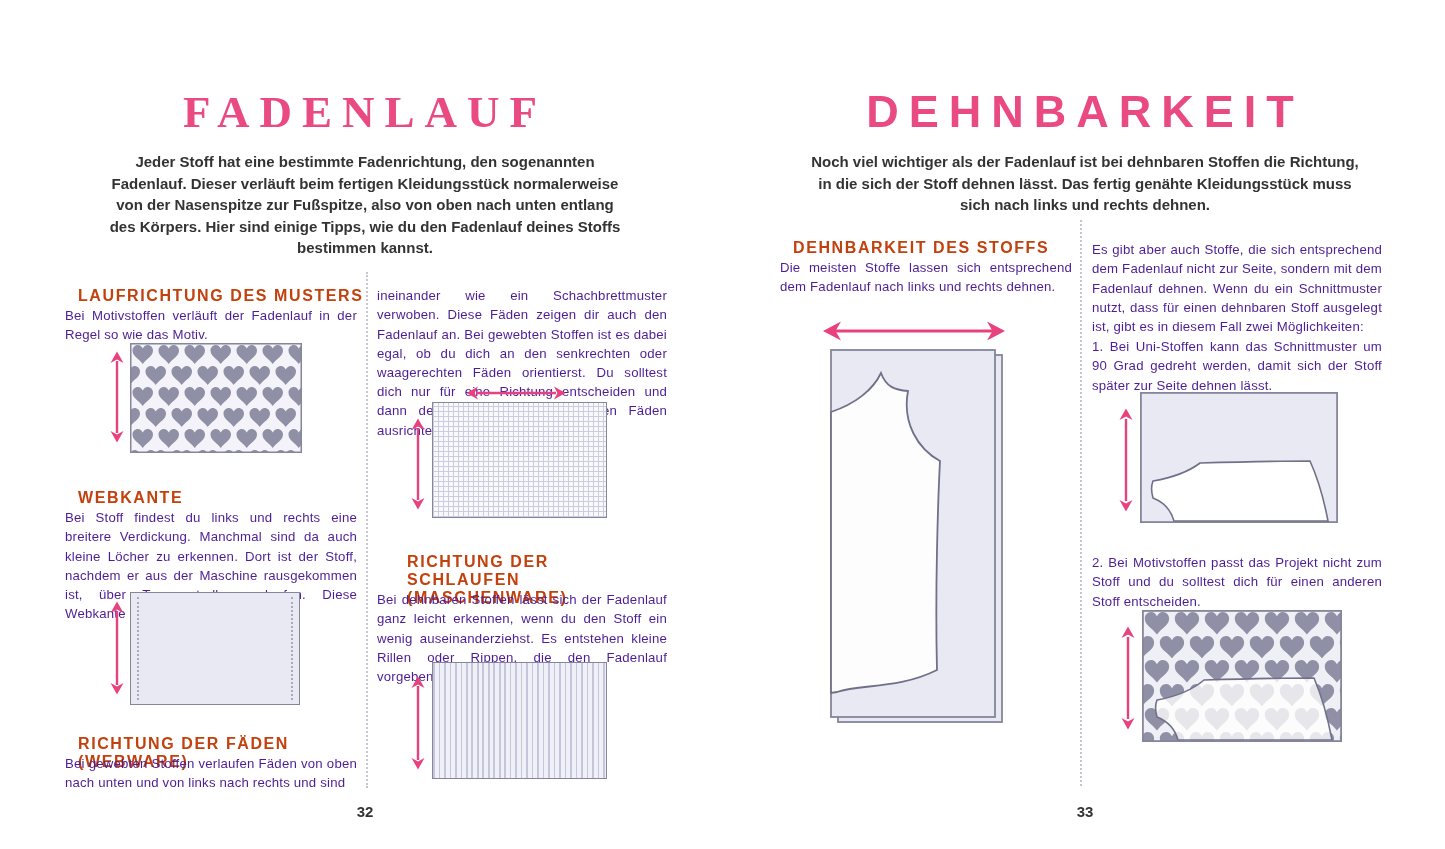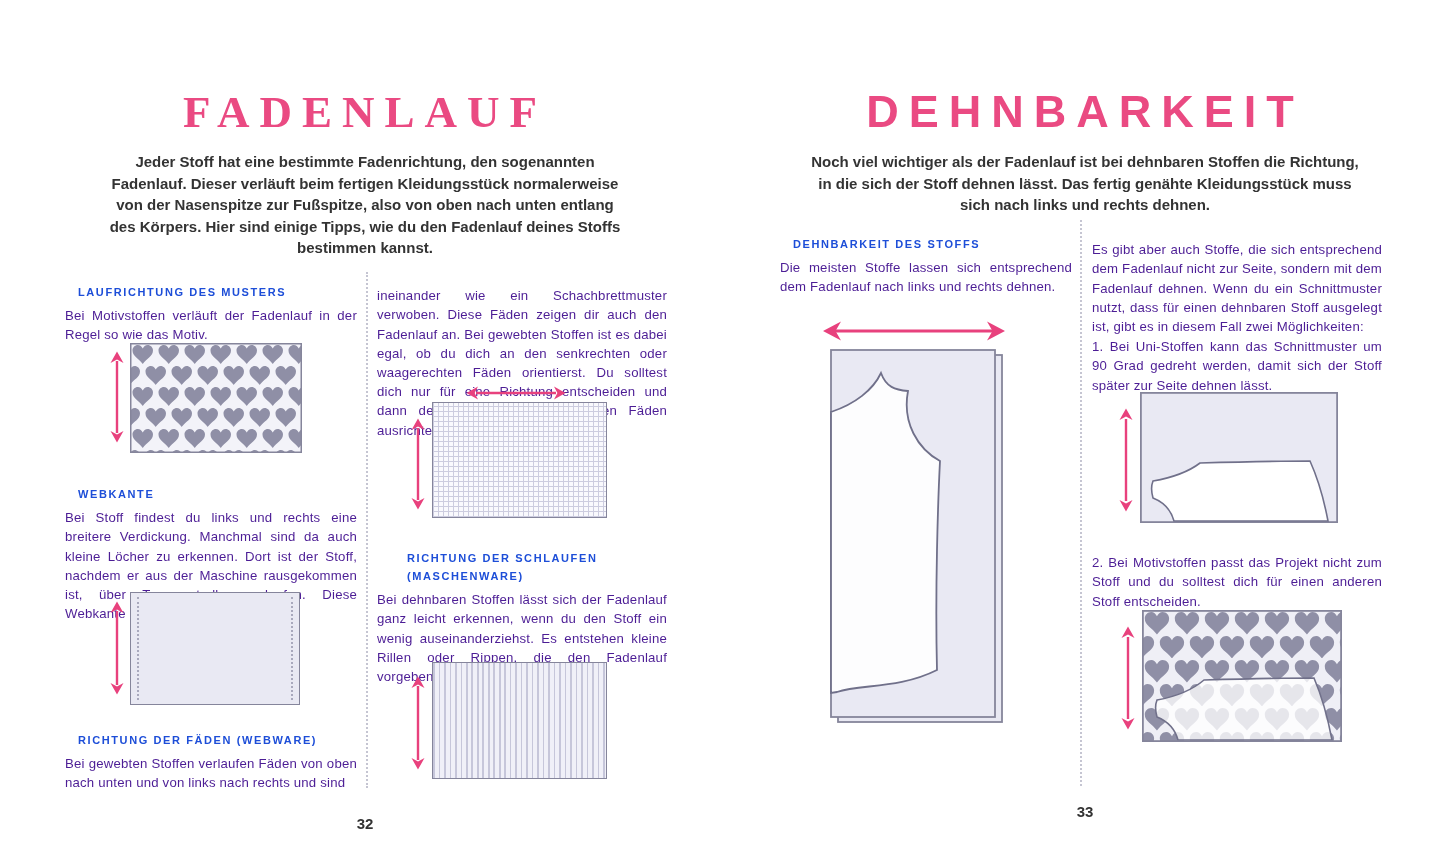--- a/index.html
+++ b/index.html
@@ -9,21 +9,21 @@
   }
   .abs{position:absolute;}
   .title{
     font-size:45px;font-weight:700;letter-spacing:10px;color:#ea4a82;
     text-align:center;white-space:nowrap;
   }
   .intro{
     font-size:15px;font-weight:700;line-height:21.5px;text-align:center;color:#333333;
   }
   .sec-h{
-    font-size:11px;font-weight:700;letter-spacing:1.6px;color:#1d4ed8;line-height:18px;padding-left:13px;
+    font-size:16px;font-weight:700;letter-spacing:1.6px;color:#c2410c;line-height:18px;padding-left:13px;
   }
   .body-p{
     font-size:13.2px;line-height:19.2px;text-align:justify;letter-spacing:0.2px;color:#4c1d95;
     hyphens:auto;
   }
   .pagenum{font-size:15px;font-weight:600;text-align:center;color:#333333;}
   .divider{width:0;border-left:2px dotted #c5c5d2;}
   .webkante{
     width:170px;height:113px;background:#e9e9f3;border:1.5px solid #85859b;box-sizing:border-box;
   }
@@ -107,21 +107,21 @@
   <h2 class="abs sec-h" style="left:355px;top:540px;width:260px;margin-left:39px;">RICHTUNG DER SCHLAUFEN (MASCHENWARE)</h2>
   <p class="abs body-p" style="left:377px;top:577px;width:290px;">Bei dehnbaren Stoffen lässt sich der Fadenlauf ganz leicht erkennen, wenn du den Stoff ein wenig auseinanderziehst. Es entstehen kleine Rillen oder Rippen, die den Fadenlauf vorgeben.</p>
 
   <div class="abs stripefabric" style="left:432px;top:662px;"></div>
   <svg class="abs" style="left:410px;top:676px;" width="16" height="94">
     <line x1="8" y1="10" x2="8" y2="84" stroke="#e8417d" stroke-width="2.4"></line>
     <path d="M8,0.5 L14.5,12 L8,8.6 L1.5,12 Z" fill="#e8417d"></path>
     <path d="M8,93.5 L14.5,82 L8,85.4 L1.5,82 Z" fill="#e8417d"></path>
   </svg>
 
-  <div class="abs pagenum" style="left:65px;top:803px;width:600px;margin-top:12px;">32</div>
+  <div class="abs pagenum" style="left:65px;top:803px;width:600px;">32</div>
 
   <h1 class="abs title" style="left:775px;top:56px;width:620px;">DEHNBARKEIT</h1>
 
   <p class="abs intro" style="left:810px;top:136px;width:550px;">Noch viel wichtiger als der Fadenlauf ist bei dehnbaren Stoffen die Richtung, in die sich der Stoff dehnen lässt. Das fertig genähte Kleidungsstück muss sich nach links und rechts dehnen.</p>
 
   <h2 class="abs sec-h" style="left:780px;top:226px;width:300px;">DEHNBARKEIT DES STOFFS</h2>
   <p class="abs body-p" style="left:780px;top:245px;width:292px;">Die meisten Stoffe lassen sich entsprechend dem Fadenlauf nach links und rechts dehnen.</p>
 
   <svg class="abs" style="left:822px;top:320px;" width="184" height="22">
     <line x1="13" y1="11" x2="171" y2="11" stroke="#e8417d" stroke-width="3"></line>

